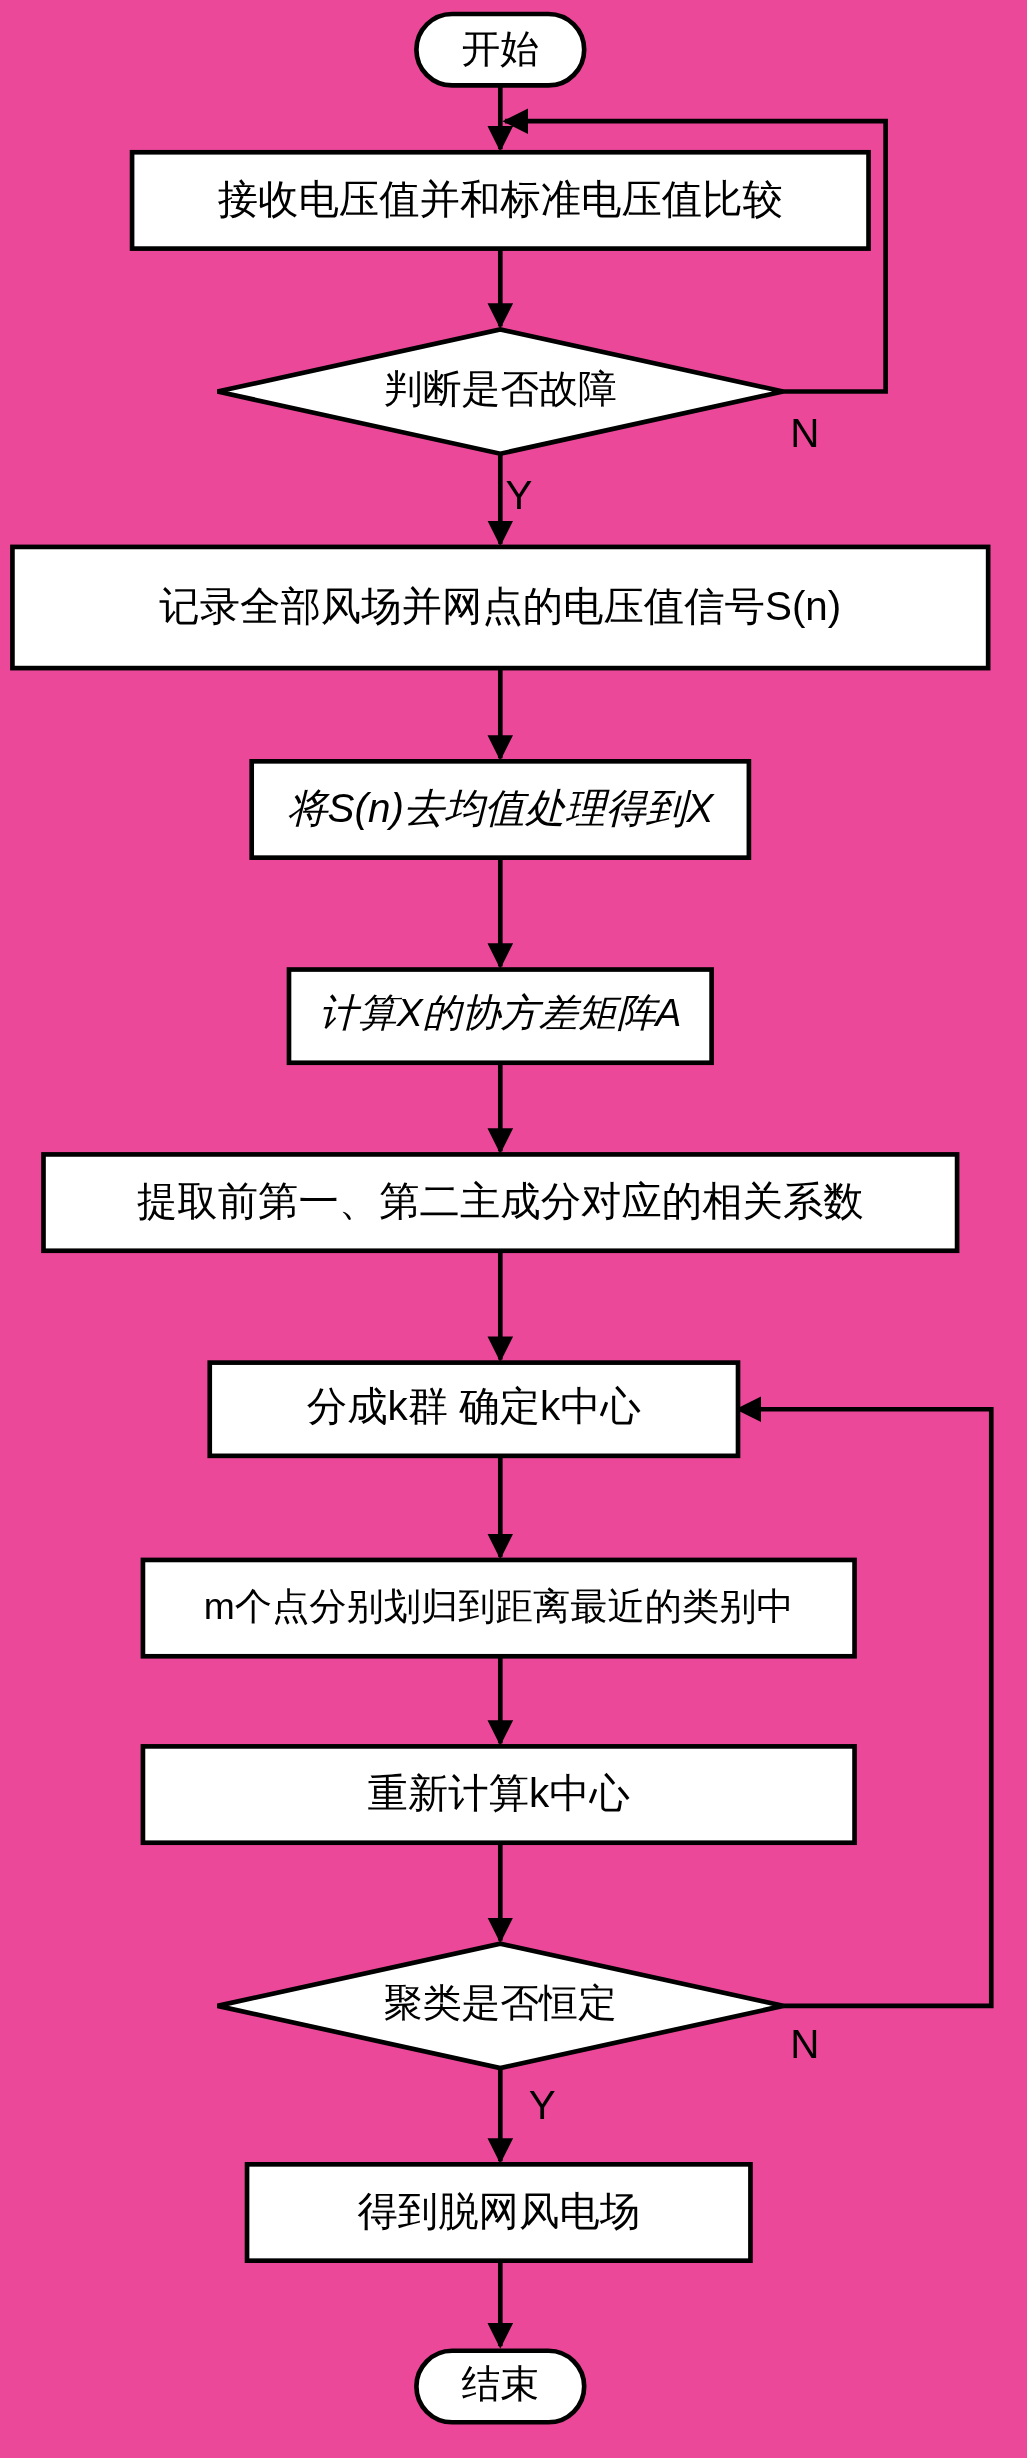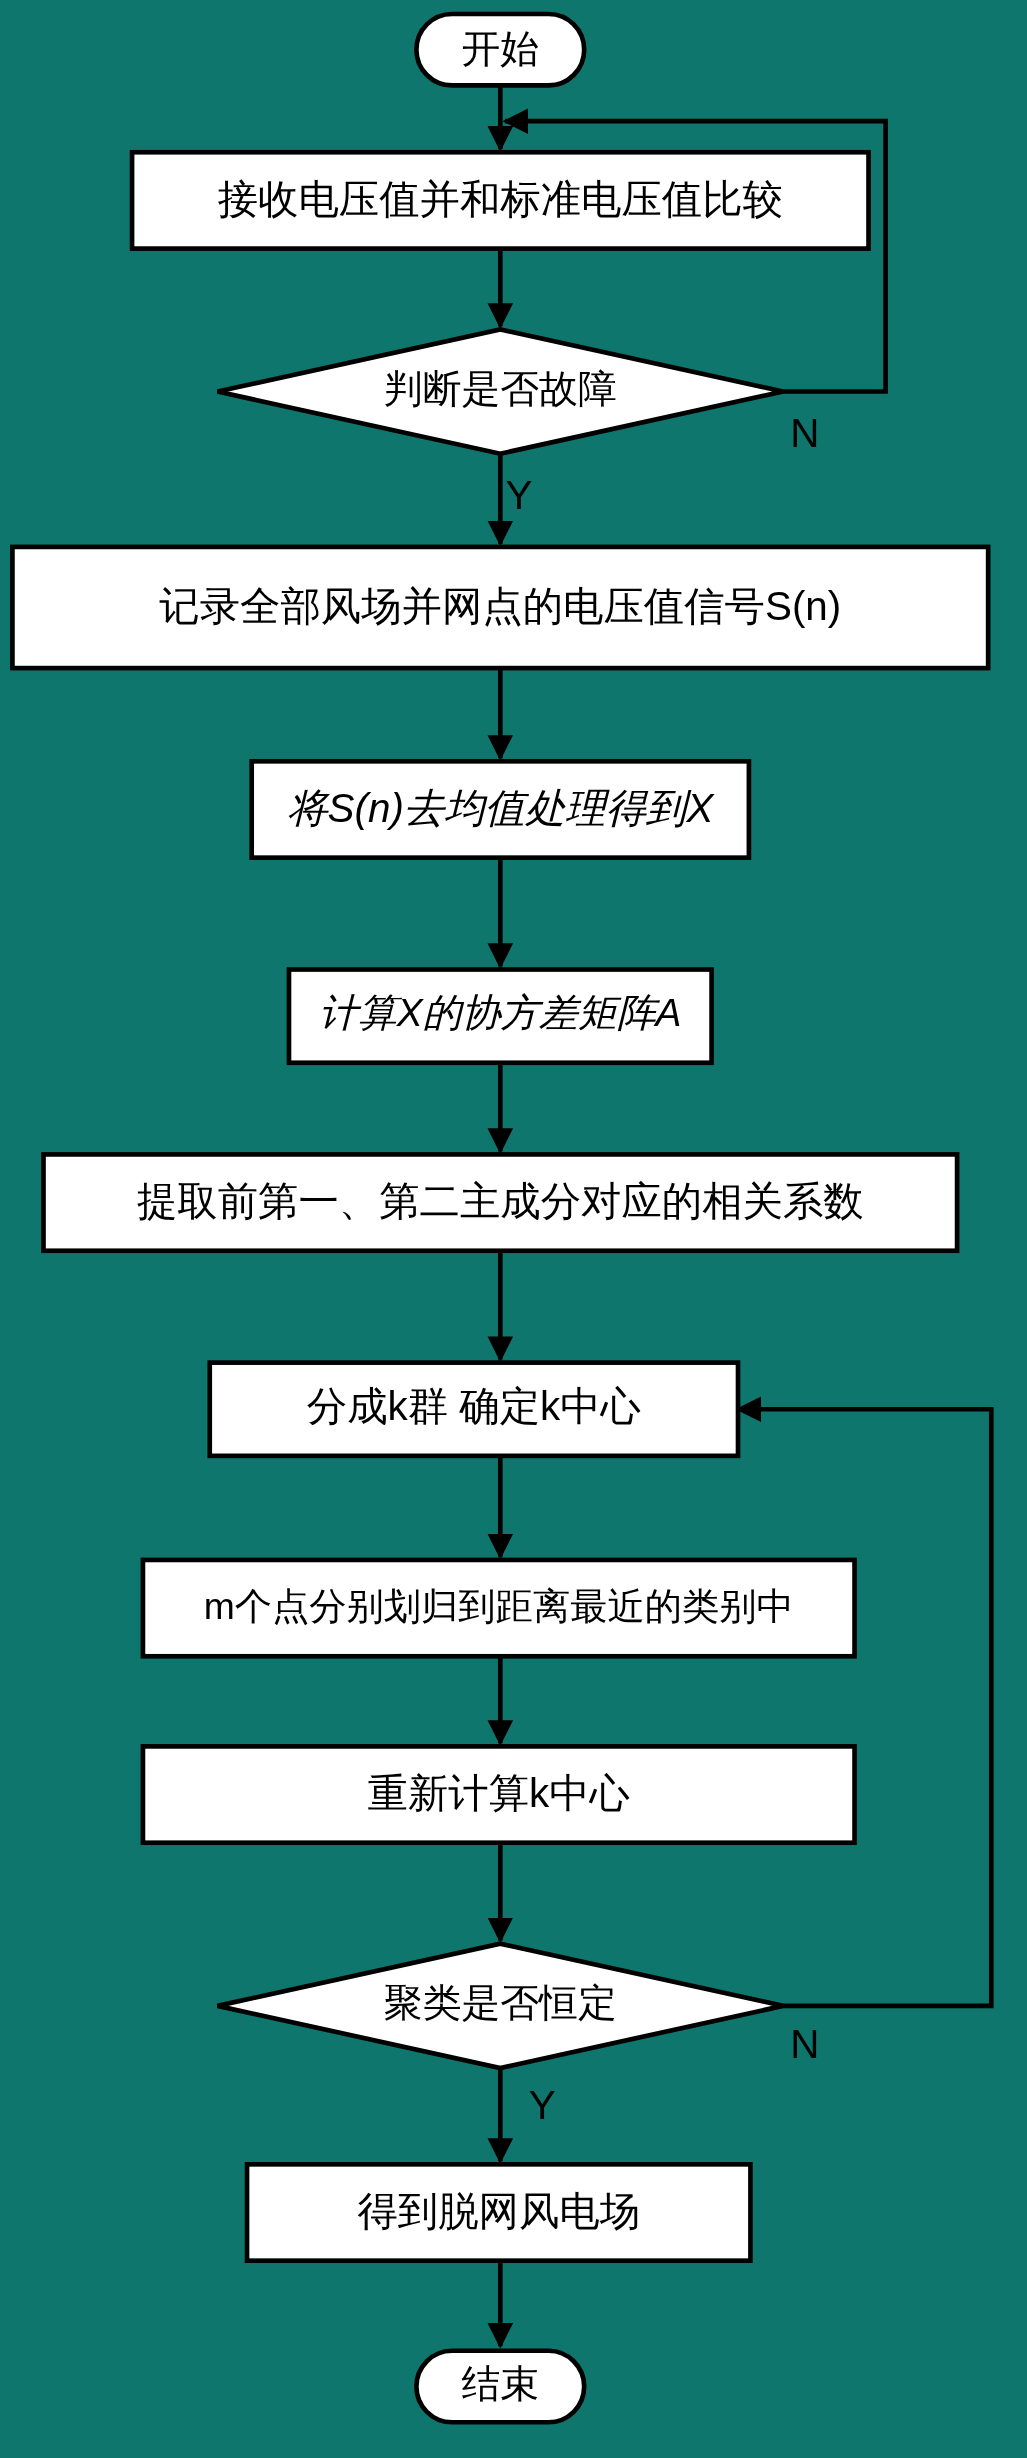--- a/index.html
+++ b/index.html
@@ -7,21 +7,21 @@
     padding: 0;
     background: #ffffff;
   }
   body {
     font-family: "Liberation Sans", sans-serif;
   }
   #canvas {
     position: relative;
     width: 1027px;
     height: 2458px;
-    background: #0f766e;
+    background: #ec4899;
     overflow: hidden;
   }
   svg#flow {
     position: absolute;
     top: 0;
     left: 0;
     width: 1027px;
     height: 2458px;
   }
   .node-text {

